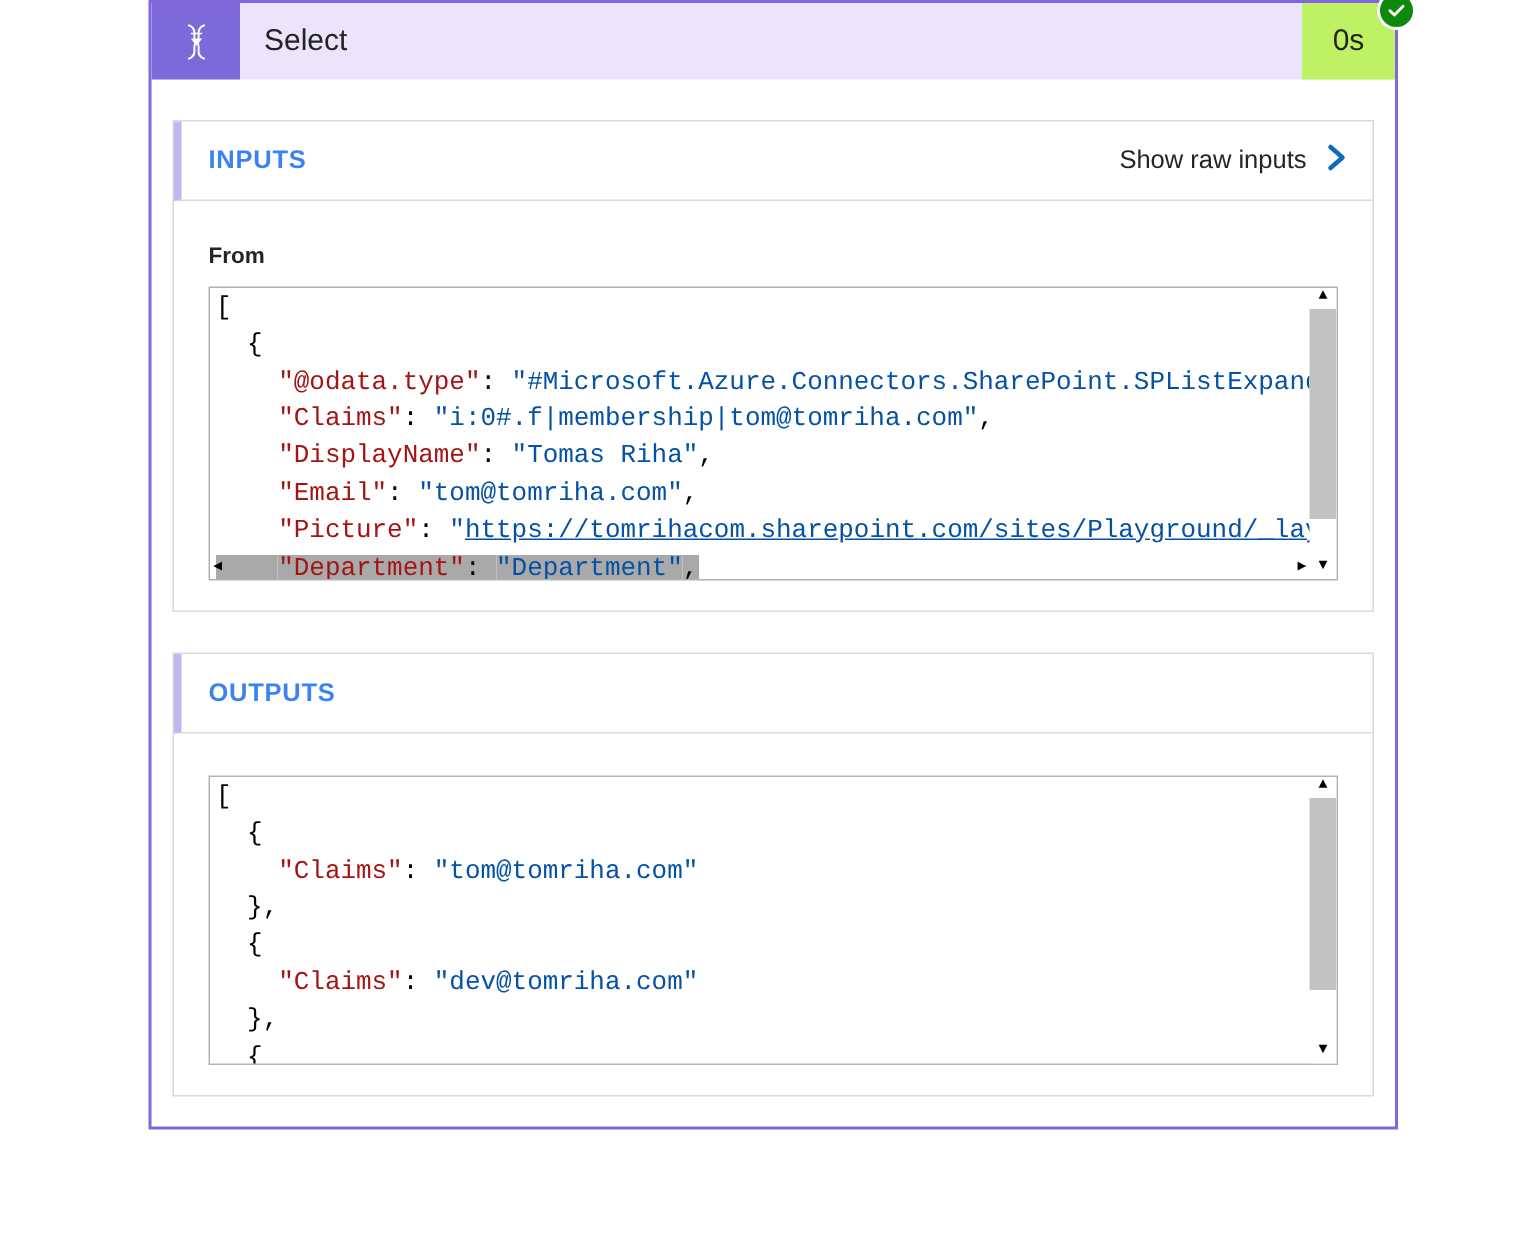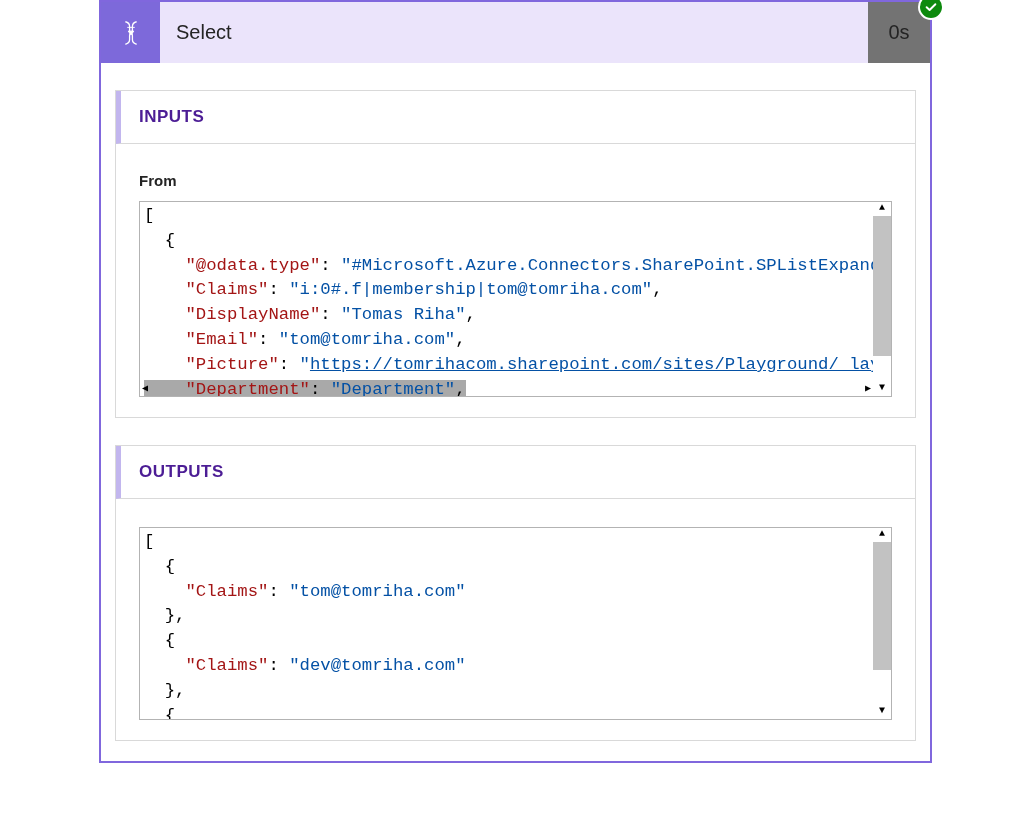--- a/index.html
+++ b/index.html
@@ -16,21 +16,21 @@
       left: 99px;
       top: 0;
       width: 833px;
       border: 2px solid #8067dd;
       background: #fff;
       padding-bottom: 20px;
     }
     .card-header {
       display: flex;
       align-items: stretch;
-      height: 61px;
+      height: 51px;
       background: #ebe4fb;
       position: relative;
     }
     .icon-box {
       width: 59px;
       background: #7d69da;
       display: flex;
       align-items: center;
       justify-content: center;
     }
@@ -38,21 +38,21 @@
     .title {
       flex: 1;
       display: flex;
       align-items: center;
       padding-left: 16px;
       font-size: 20px;
       color: #242424;
     }
     .duration {
       width: 62px;
-      background: #737373;
+      background: #bef264;
       display: flex;
       align-items: center;
       justify-content: center;
       font-size: 20px;
       color: #242424;
     }
     .status-badge {
       position: absolute;
       top: -8px;
       right: -14px;
@@ -76,21 +76,21 @@
       align-items: center;
       justify-content: space-between;
       height: 53px;
       border-left: 5px solid #c2b6ee;
       border-bottom: 1px solid #d9d9d9;
       padding: 0 14px 0 18px;
     }
     .panel-title {
       font-weight: 700;
       font-size: 17px;
-      color: #4c1d95;
+      color: #3b82f6;
       letter-spacing: 0.5px;
     }
     .panel-link {
       display: flex;
       align-items: center;
       gap: 10px;
       cursor: pointer;
       font-size: 17px;
       color: #242424;
     }
@@ -186,20 +186,28 @@
           <path d="M3 8.2 L6.4 11.4 L13 4.8" stroke="#ffffff" stroke-width="2.2" fill="none" stroke-linecap="round" stroke-linejoin="round"></path>
         </svg>
     </div>
   </div>
 
   <div class="content">
 
     <div class="panel">
       <div class="panel-header">
         <div class="panel-title">INPUTS</div>
+        <div class="panel-link">
+          <span>Show raw inputs</span>
+          <span>
+            <svg viewBox="0 0 20 20">
+                <path d="M6 3 L14 10 L6 17" stroke="#0f6cbd" stroke-width="3" fill="none" stroke-linecap="round" stroke-linejoin="round"></path>
+              </svg>
+          </span>
+        </div>
       </div>
       <div class="panel-body">
         <div class="field-label">From</div>
         <div class="code-area code-inputs">
 <div class="code-content"><span class="br">[</span>
 <span class="br">  {</span>
     <span class="key">"@odata.type"</span><span class="br">: </span><span class="str">"#Microsoft.Azure.Connectors.SharePoint.SPListExpand</span>
     <span class="key">"Claims"</span><span class="br">: </span><span class="str">"i:0#.f|membership|tom@tomriha.com"</span><span class="br">,</span>
     <span class="key">"DisplayName"</span><span class="br">: </span><span class="str">"Tomas Riha"</span><span class="br">,</span>
     <span class="key">"Email"</span><span class="br">: </span><span class="str">"tom@tomriha.com"</span><span class="br">,</span>

